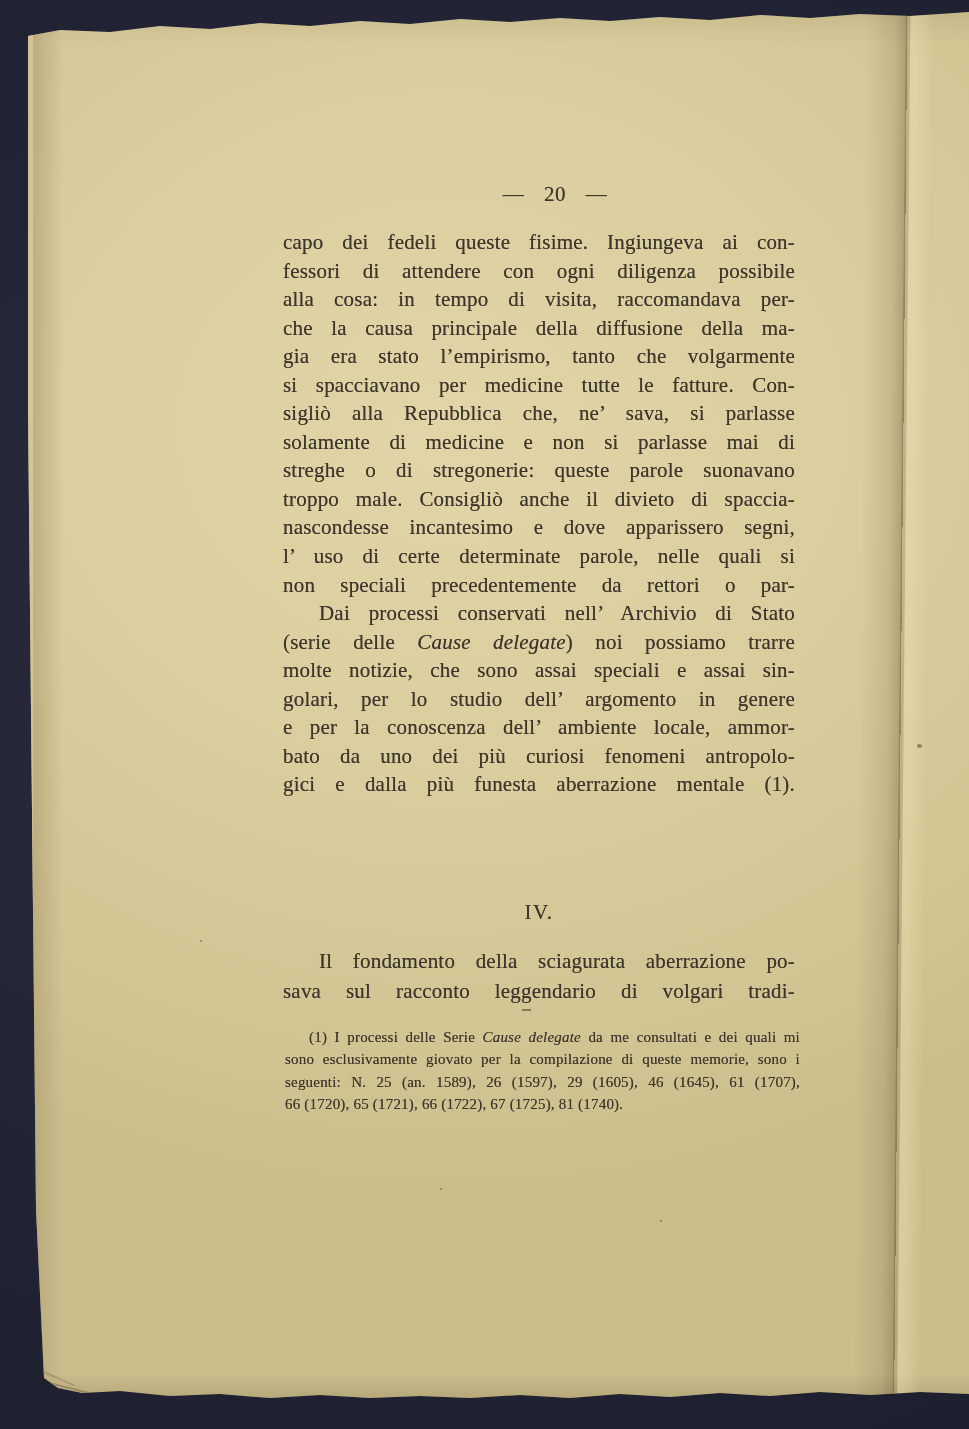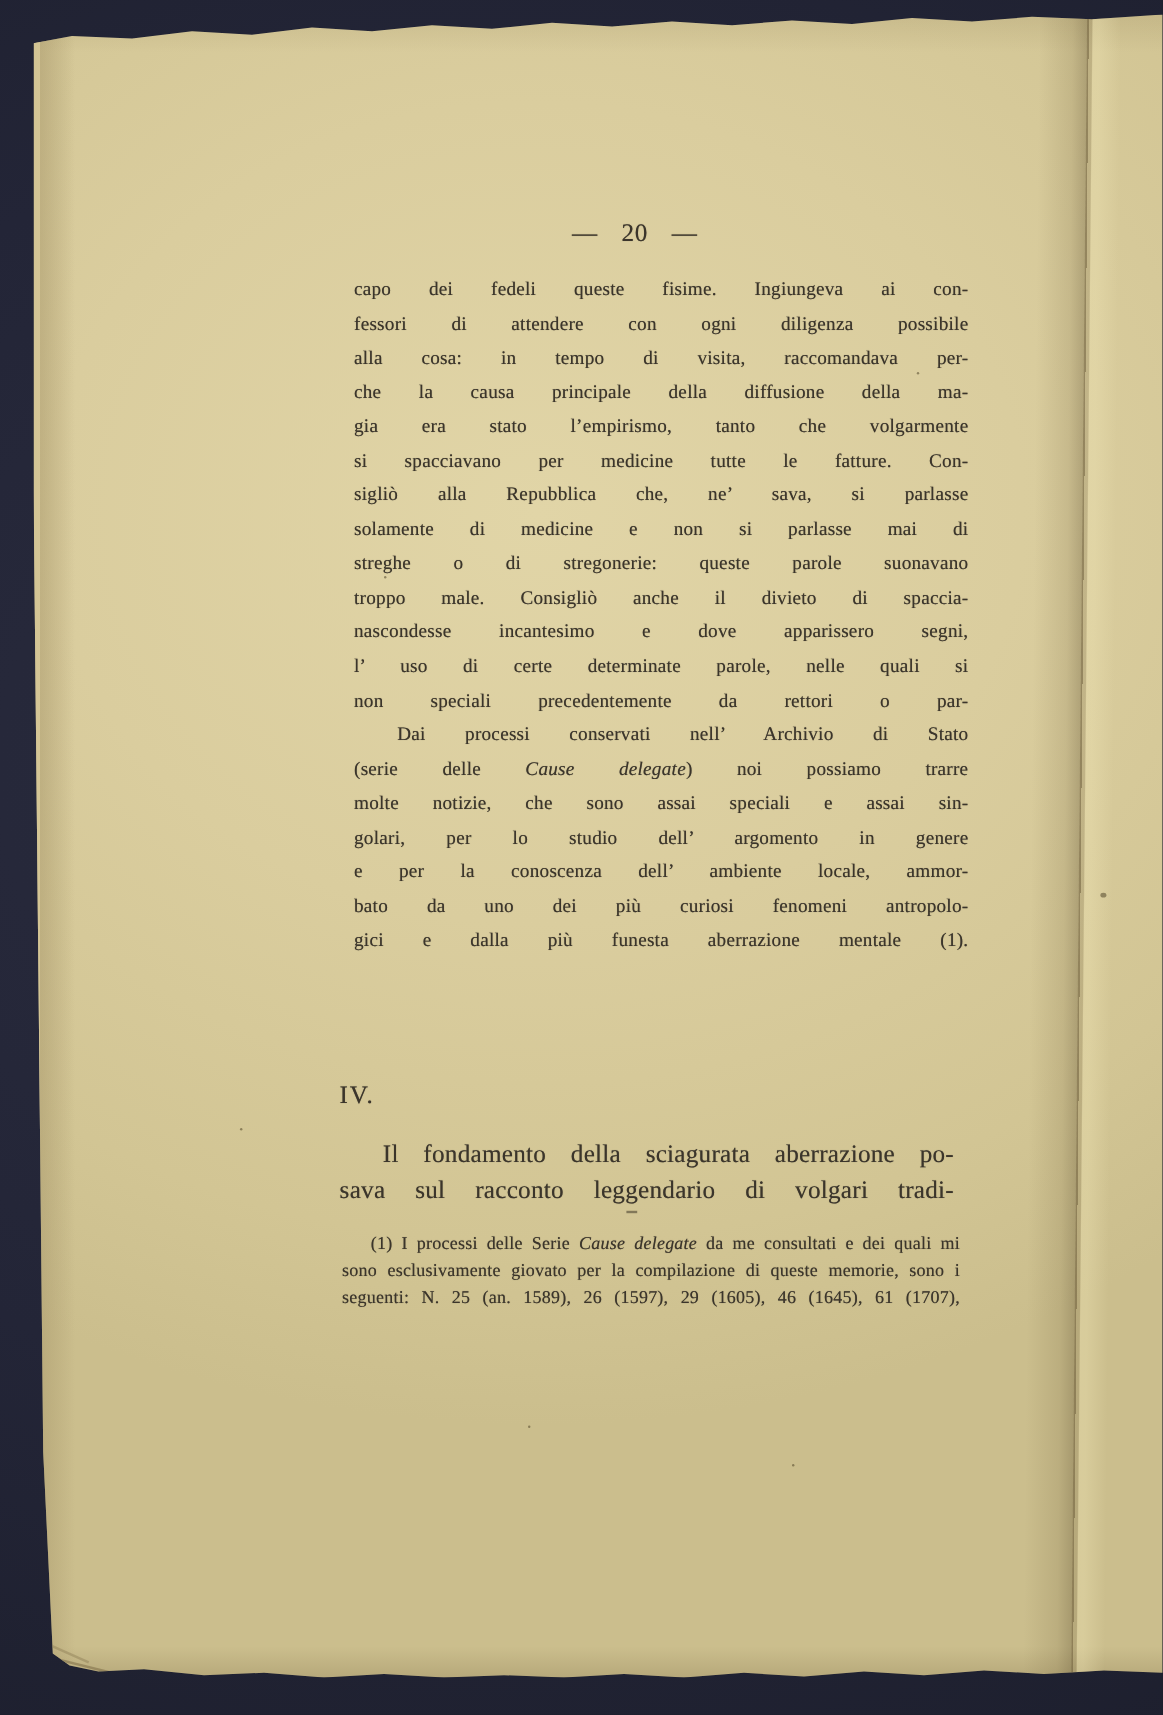--- a/index.html
+++ b/index.html
@@ -43,26 +43,26 @@
   }
   .corner-edge-1 { position:absolute; left:14px; bottom:14px; width:70px; height:1.5px;
     background:rgba(124,108,70,.55); transform:rotate(14deg); }
   .corner-edge-2 { position:absolute; left:10px; bottom:26px; width:46px; height:1.5px;
     background:rgba(140,124,84,.45); transform:rotate(24deg); }
   .speck { position:absolute; border-radius:50%; background:rgba(70,58,32,.5); }
   .tiny-dash { position:absolute; left:502px; top:999px; width:9px; height:2px;
     background:rgba(64,56,40,.55); }
   
   .content { position:absolute; inset:0; color:#3b352b; text-shadow:0 0 .6px rgba(59,53,43,.65); }
-  .pageno { position:absolute; left:253px; top:172px; width:512px; text-align:center;
+  .pageno { position:absolute; left:279px; top:172px; width:512px; text-align:center;
     font-size:21px; word-spacing:14px; letter-spacing:.5px; }
-  .body { position:absolute; left:275px; top:218px; width:512px; font-size:16px; }
+  .body { position:absolute; left:263px; top:218px; width:512px; font-size:21px; }
   .body .line { height:28.55px; line-height:28.55px; text-align:justify; text-align-last:justify;
     letter-spacing:.2px; word-spacing:1px; }
-  .heading { position:absolute; left:263px; top:890px; width:512px; 
+  .heading { position:absolute; left:263px; top:890px; width:512px; text-align:center;
     font-size:21px; letter-spacing:1.5px; }
   .para2 { position:absolute; left:263px; top:936px; width:512px; font-size:21px; }
   .para2 .line { height:30px; line-height:30px; text-align:justify; text-align-last:justify;
     letter-spacing:.2px; word-spacing:1px; }
   .footnote { position:absolute; left:265px; top:1016px; width:515px; font-size:15px; }
   .footnote .line { height:22.4px; line-height:22.4px; text-align:justify; text-align-last:justify;
     letter-spacing:.2px; }
   .ind  { text-indent:36px; }
   .ind-sm { text-indent:24px; }
   .nj   { text-align-last:left !important; }
@@ -116,16 +116,17 @@
 
       <div class="para2">
         <div class="line ind"><span>Il fondamento della sciagurata aberrazione po-</span></div>
         <div class="line"><span>sava sul racconto leggendario di volgari tradi-</span></div>
       </div>
 
       <div class="footnote">
         <div class="line ind-sm"><span>(1) I processi delle Serie </span><span class="it">Cause delegate</span><span> da me consultati e dei quali mi</span></div>
         <div class="line"><span>sono esclusivamente giovato per la compilazione di queste memorie, sono i</span></div>
         <div class="line"><span>seguenti: N. 25 (an. 1589), 26 (1597), 29 (1605), 46 (1645), 61 (1707),</span></div>
+        <div class="line nj"><span>66 (1720), 65 (1721), 66 (1722), 67 (1725), 81 (1740).</span></div>
       </div>
     </div>
   </div>
 </div>
 
 </body></html>

